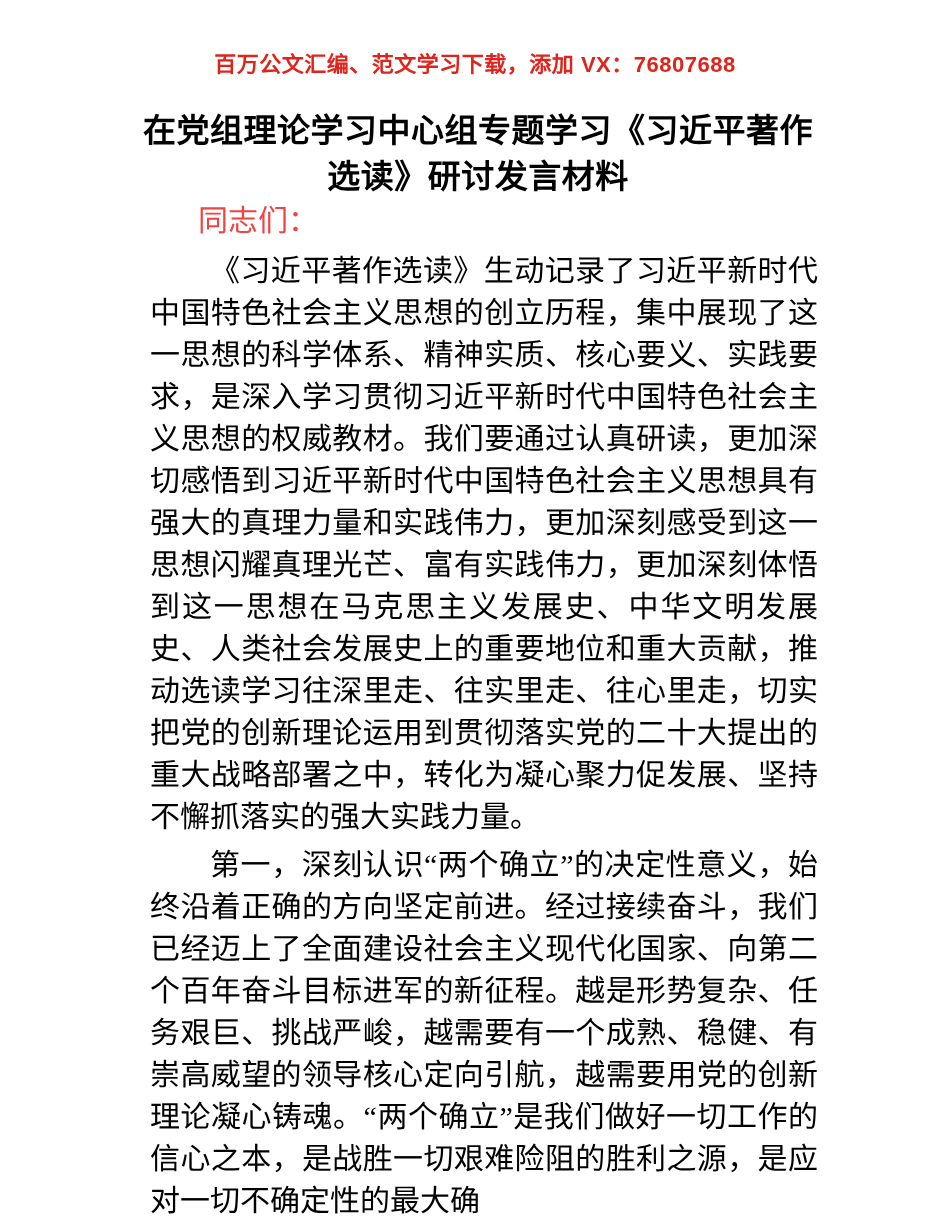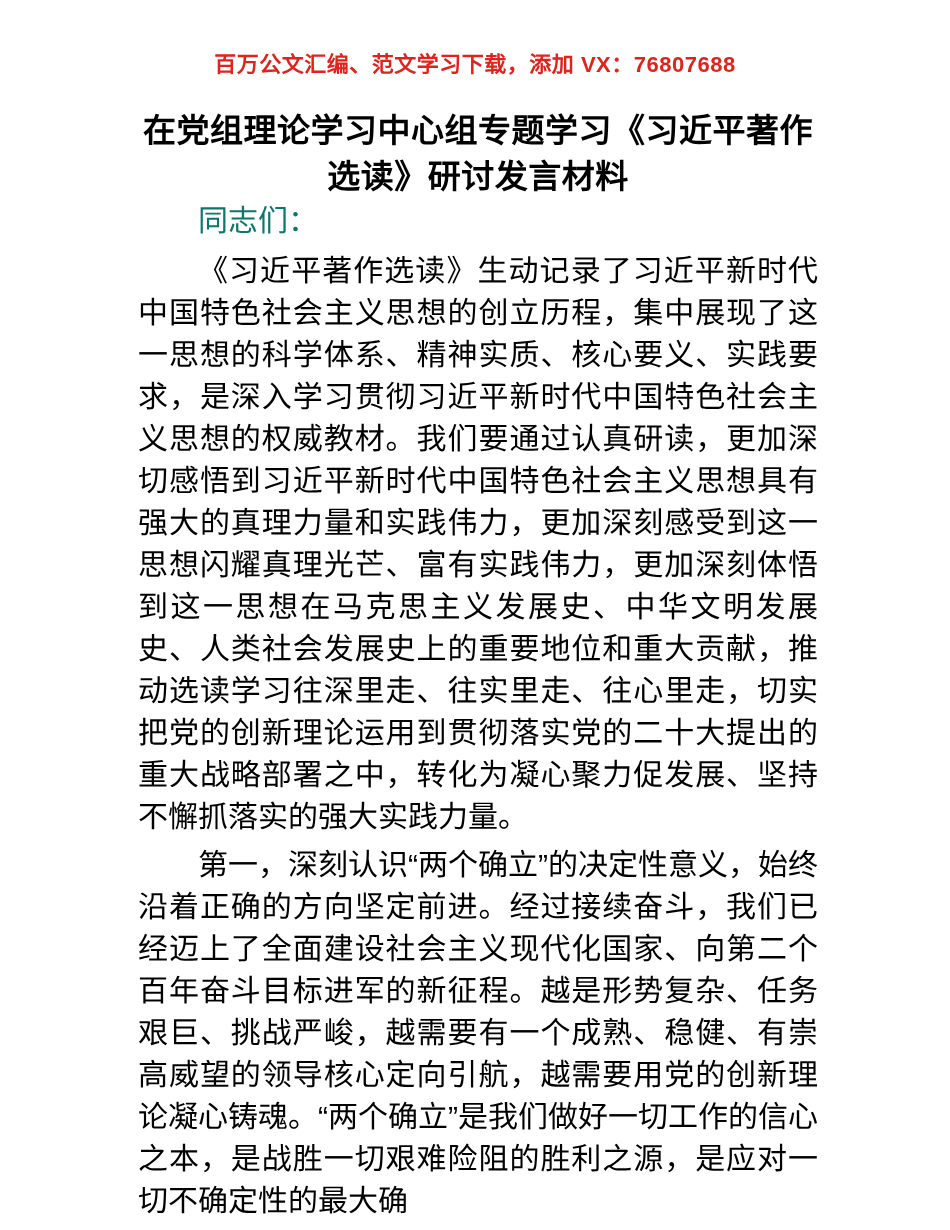--- a/index.html
+++ b/index.html
@@ -50,37 +50,37 @@
     text-align: center;
     color: #000000;
     margin: 0 0 0 0;
     letter-spacing: 0.5px;
     font-family: "Liberation Sans", "DejaVu Sans", sans-serif;
   }
 
   .salutation {
     font-size: 30px;
     line-height: 42px;
-    color: #0f766e;
+    color: #ef4444;
     margin: 0 0 8px 0;
     text-indent: 60px;
     letter-spacing: 0px;
     font-family: "Liberation Sans", "DejaVu Sans", sans-serif;
   }
 
   .para {
     font-size: 30px;
     line-height: 42px;
     color: #000000;
-    margin: 0 0 6px 0;
+    margin: 0 0 6px 12px;
     text-indent: 60px;
     text-align: justify;
     text-justify: inter-ideograph;
     letter-spacing: 0px;
-    font-family: Liberation Sans, sans-serif;
+    font-family: Liberation Serif, serif;
   }
 
   .para:last-child { margin-bottom: 0; }
 </style>
 </head>
 <body>
 
 <div class="page">
 
   <div class="promo-header">百万公文汇编、范文学习下载，添加 VX：76807688</div>

